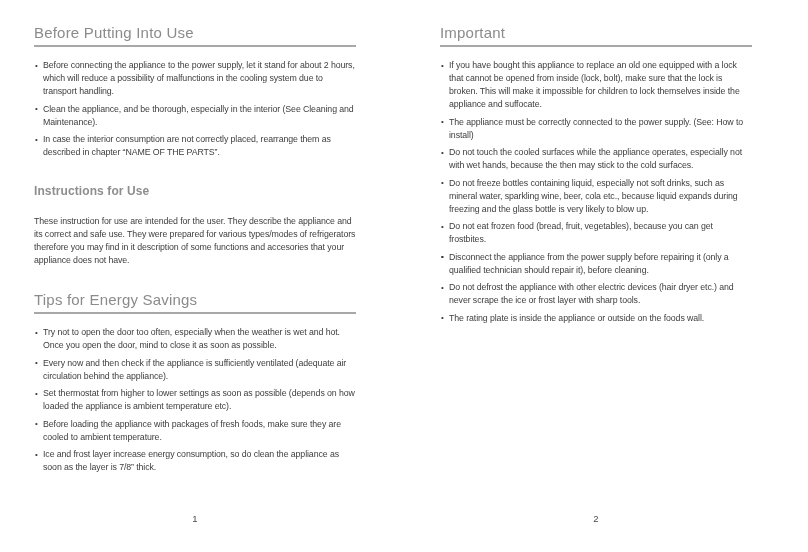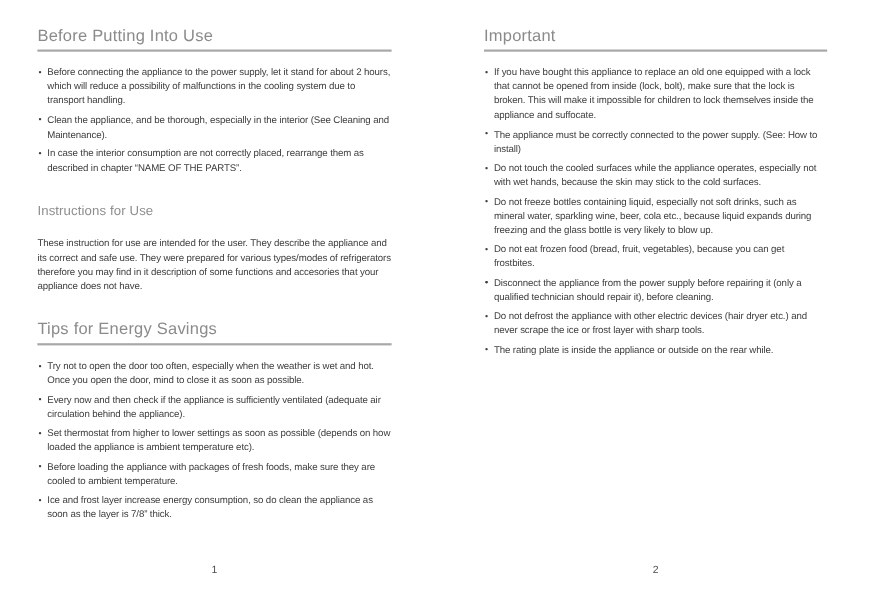--- a/index.html
+++ b/index.html
@@ -60,21 +60,21 @@
     top: -0.5px;
     font-size: 8px;
     line-height: 13px;
     color: #3d3d3d;
   }
 
   .subh {
     margin-top: 25px;
     font-size: 12px;
     line-height: 15px;
-    font-weight: 400;
+    font-weight: 700;
     color: #8e8e8e;
     letter-spacing: 0.1px;
   }
   .para {
     margin-top: 16px;
     font-size: 8.8px;
     line-height: 13px;
     letter-spacing: -0.1px;
   }
 
@@ -158,21 +158,21 @@
     <li>
       <span class="dot">•</span>
       <span>If you have bought this appliance to replace an old one equipped with a lock that cannot be opened from inside (lock, bolt), make sure that the lock is broken. This will make it impossible for children to lock themselves inside the appliance and suffocate.</span>
     </li>
     <li>
       <span class="dot">•</span>
       <span>The appliance must be correctly connected to the power supply. (See: How to install)</span>
     </li>
     <li>
       <span class="dot">•</span>
-      <span>Do not touch the cooled surfaces while the appliance operates, especially not with wet hands, because the skin may stick to the cold surfaces.</span>
+      <span>Do not touch the cooled surfaces while the appliance operates, especially not with wet hands, because the then may stick to the cold surfaces.</span>
     </li>
     <li>
       <span class="dot">•</span>
       <span>Do not freeze bottles containing liquid, especially not soft drinks, such as mineral water, sparkling wine, beer, cola etc., because liquid expands during freezing and the glass bottle is very likely to blow up.</span>
     </li>
     <li>
       <span class="dot">•</span>
       <span>Do not eat frozen food (bread, fruit, vegetables), because you can get frostbites.</span>
     </li>
     <li>
@@ -181,18 +181,18 @@
     <li>
       <span class="dot">•</span>
       <span>Disconnect the appliance from the power supply before repairing it (only a qualified technician should repair it), before cleaning.</span>
     </li>
     <li>
       <span class="dot">•</span>
       <span>Do not defrost the appliance with other electric devices (hair dryer etc.) and never scrape the ice or frost layer with sharp tools.</span>
     </li>
     <li>
       <span class="dot">•</span>
-      <span>The rating plate is inside the appliance or outside on the rear while.</span>
+      <span>The rating plate is inside the appliance or outside on the foods wall.</span>
     </li>
   </ul>
 
   <div class="pagenum">2</div>
 </div>
 
 </body></html>

